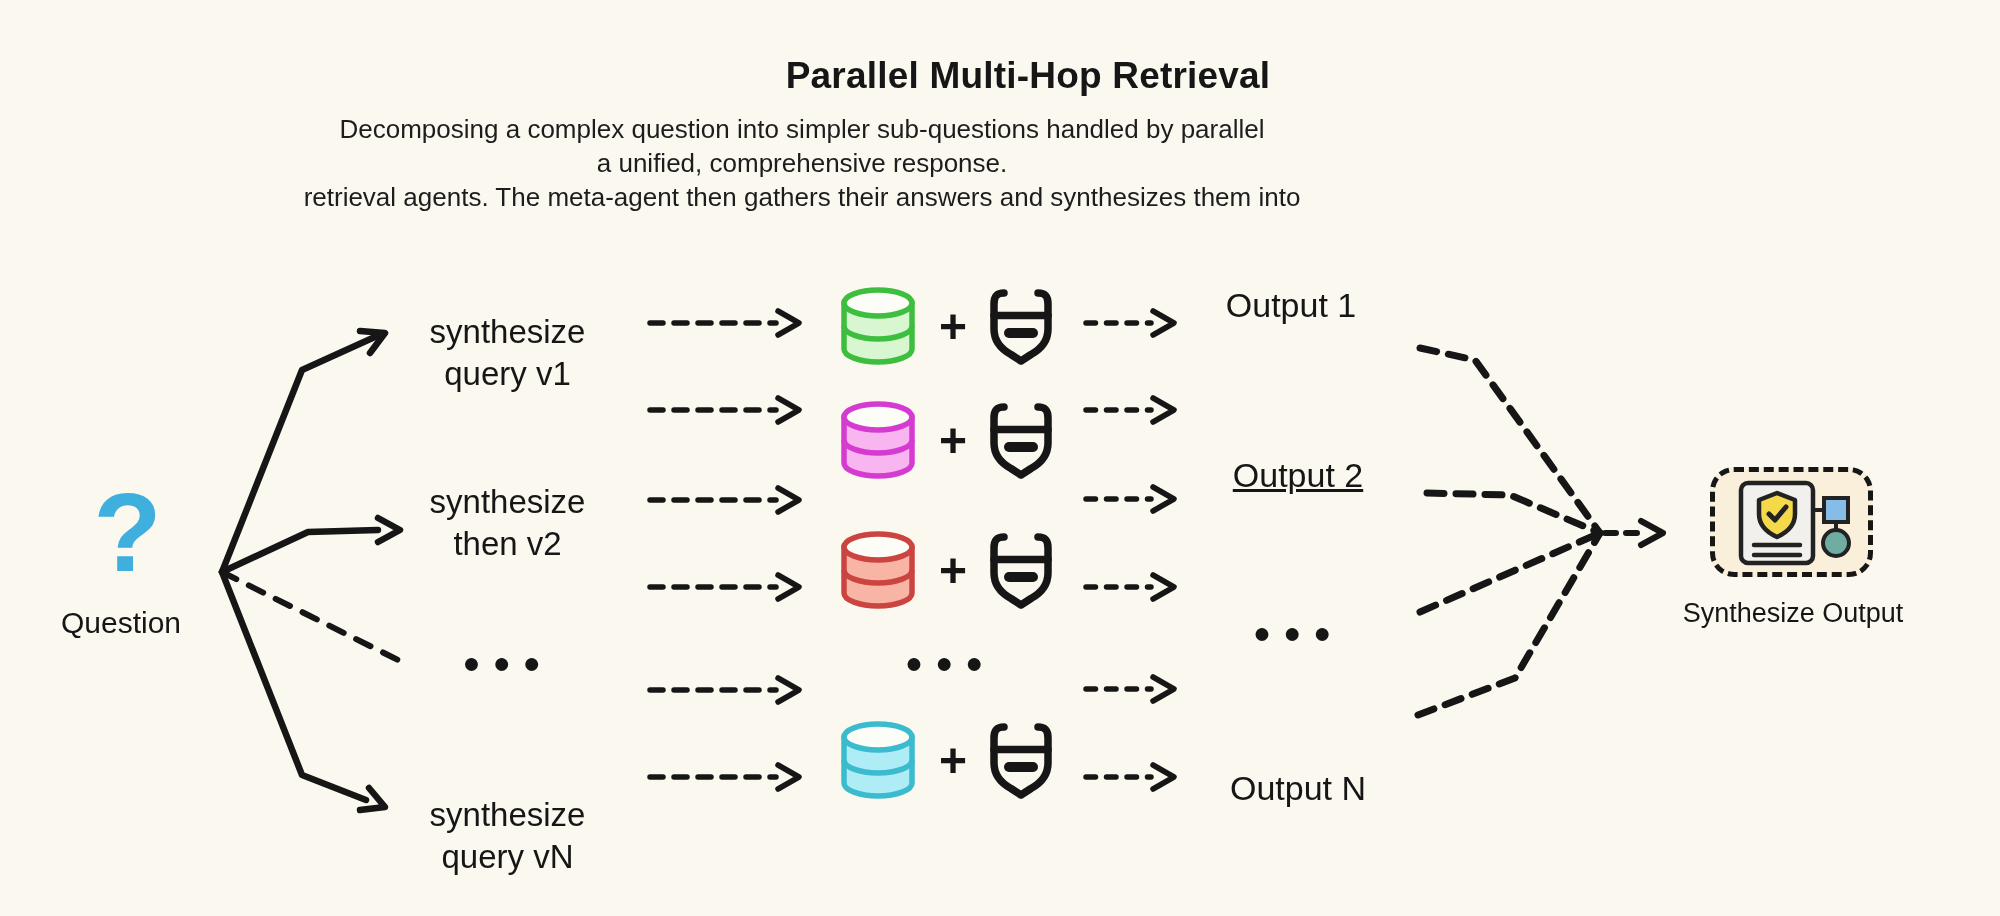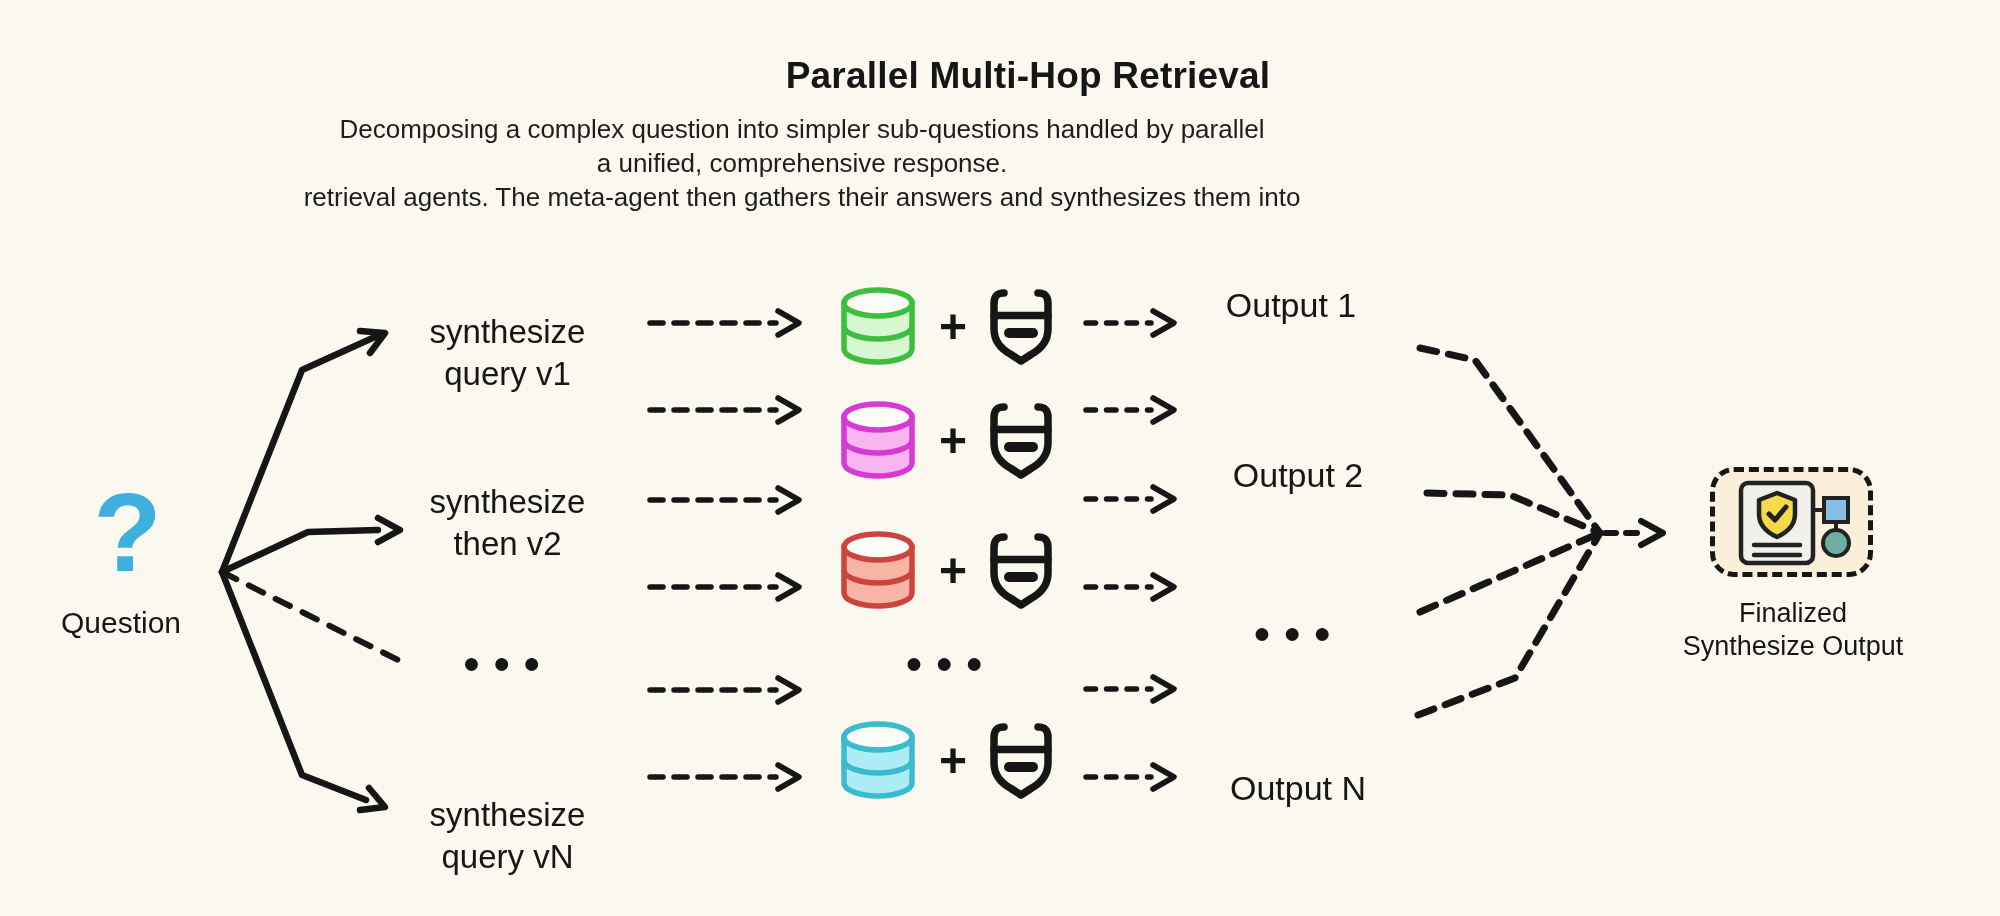--- a/index.html
+++ b/index.html
@@ -176,21 +176,21 @@
   <svg class="abs" style="left:1083px;top:671px;" width="95" height="36">
     <line class="ln" stroke-width="5.5" stroke-dasharray="9.5 11" x1="3" y1="18" x2="68" y2="18"></line>
     <polyline class="chev" stroke-width="5.5" points="70,6 91,18 70,30"></polyline>
   </svg>
   <svg class="abs" style="left:1083px;top:759px;" width="95" height="36">
     <line class="ln" stroke-width="5.5" stroke-dasharray="9.5 11" x1="3" y1="18" x2="68" y2="18"></line>
     <polyline class="chev" stroke-width="5.5" points="70,6 91,18 70,30"></polyline>
   </svg>
 
   <div class="abs ctr outlabel" style="left:1141px;top:284px;width:300px;">Output 1</div>
-  <div class="abs ctr outlabel" style="left:1148px;top:454px;width:300px;">Output 2</div>
+  <div class="abs ctr outlabel" style="left:1148px;top:454px;width:300px;text-decoration:underline;">Output 2</div>
   <div class="abs ctr dots" style="left:1148px;top:616px;width:300px;">●●●</div>
   <div class="abs ctr outlabel" style="left:1148px;top:767px;width:300px;">Output N</div>
 
   <svg class="abs" style="left:1395px;top:330px;" width="290" height="420" viewBox="0 0 290 420">
     <path class="ln" stroke-width="7" stroke-dasharray="17 12" d="M25,18 L80,30 L205,203"></path>
     <path class="ln" stroke-width="7" stroke-dasharray="17 12" d="M32,163 L115,165 L205,203"></path>
     <path class="ln" stroke-width="7" stroke-dasharray="17 12" d="M25,282 L205,203"></path>
     <path class="ln" stroke-width="7" stroke-dasharray="17 12" d="M23,385 L120,348 L205,203"></path>
     <line class="ln" stroke-width="6" stroke-dasharray="11 10" x1="210" y1="203" x2="246" y2="203"></line>
     <polyline class="chev" stroke-width="6" points="246,191 268,203 246,215"></polyline>
@@ -203,17 +203,16 @@
       <polyline points="54,42 60,48 71,35" style="fill:none;stroke:#222;stroke-width:5;stroke-linecap:round;stroke-linejoin:round;"></polyline>
       <line x1="39" y1="73" x2="85" y2="73" style="stroke:#222;stroke-width:4.5;stroke-linecap:round;"></line>
       <line x1="39" y1="83" x2="85" y2="83" style="stroke:#222;stroke-width:4.5;stroke-linecap:round;"></line>
       <line x1="98" y1="38" x2="111" y2="38" style="stroke:#222;stroke-width:4;"></line>
       <rect x="109" y="26" width="24" height="24" style="fill:var(--square_fill);stroke:#222;stroke-width:4;"></rect>
       <line x1="121" y1="50" x2="121" y2="58" style="stroke:#222;stroke-width:4;"></line>
       <circle cx="121" cy="71" r="13" style="fill:var(--circle_fill);stroke:#222;stroke-width:4;"></circle>
     </svg>
   </div>
   <div class="abs ctr final-label" style="left:1643px;top:597px;width:300px;">
-    <div>Finalized</div>
     <div>Synthesize Output</div>
   </div>
 
 </div>
 
 </body></html>

